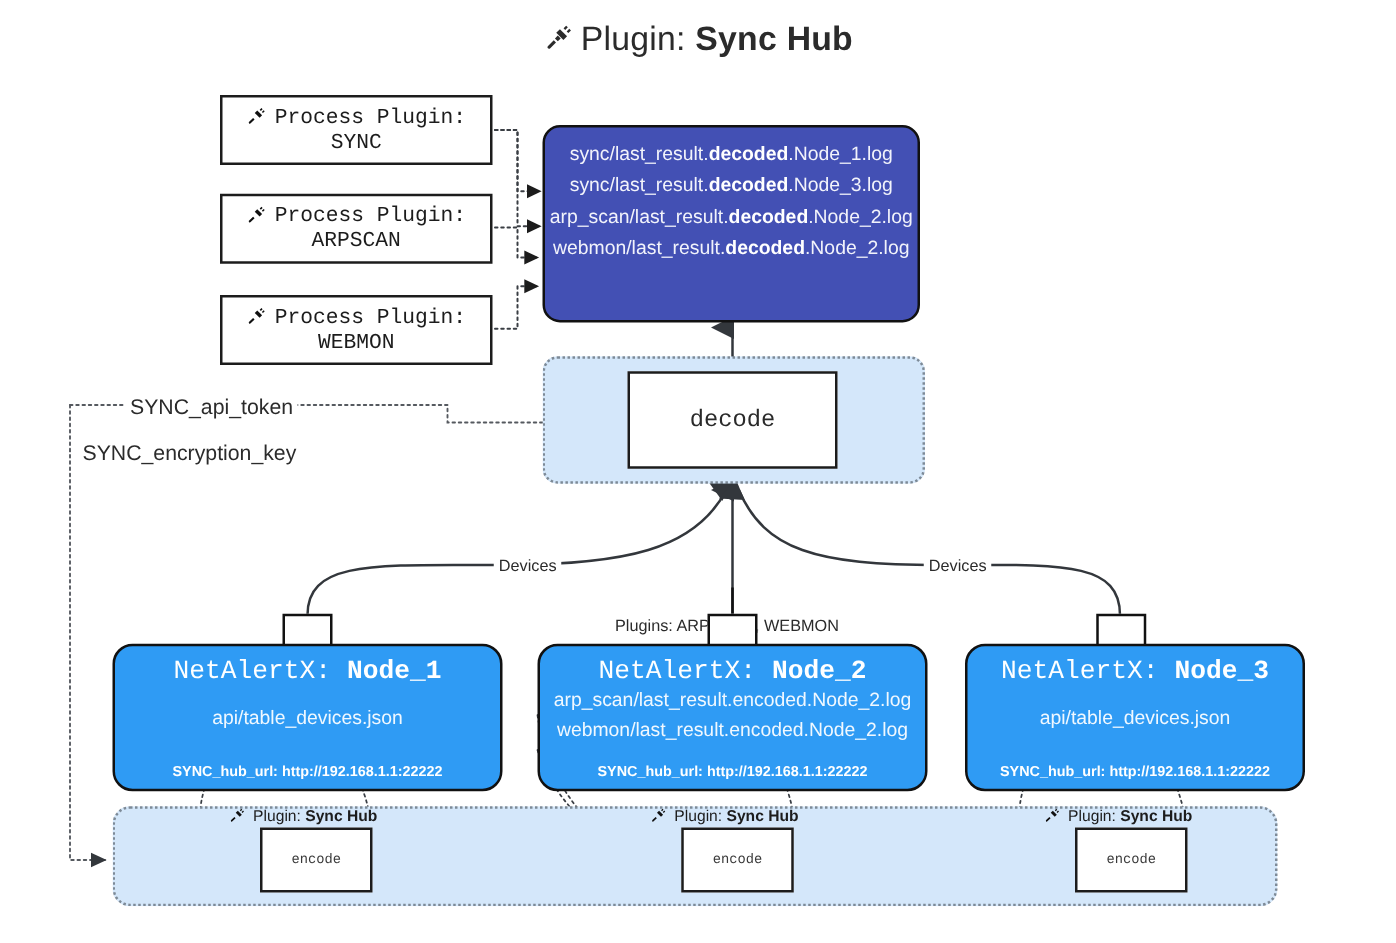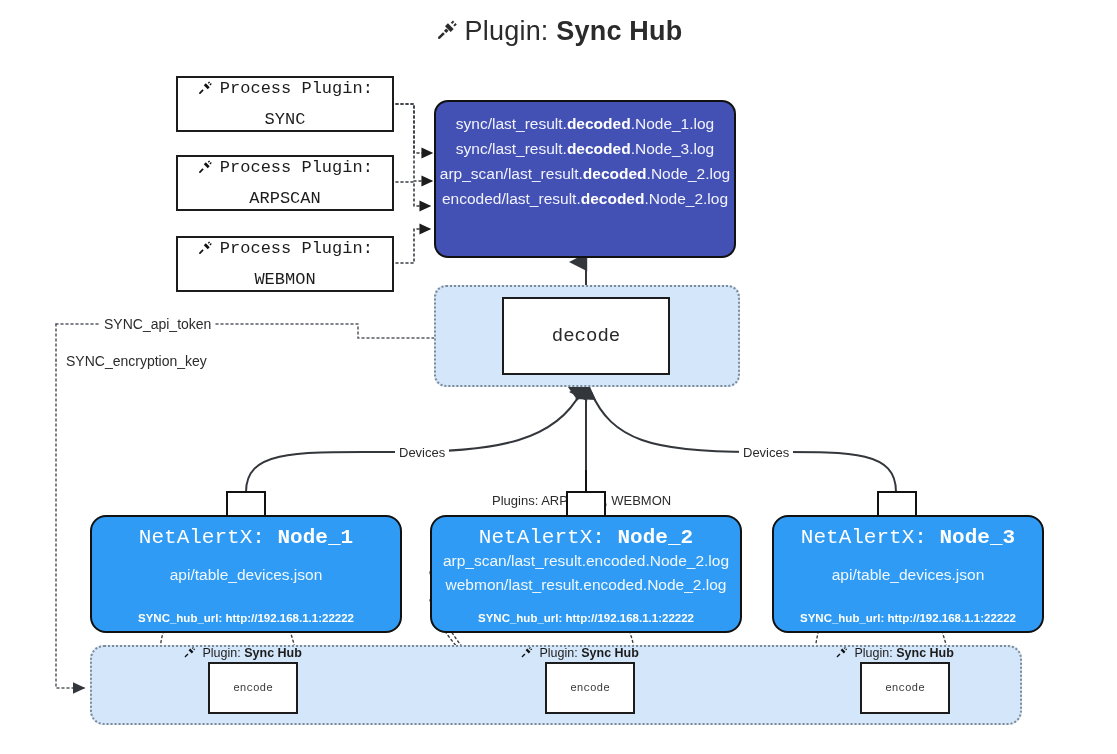--- a/index.html
+++ b/index.html
@@ -22,21 +22,21 @@
   }
   #title .plug{font-size:25px;vertical-align:-2px;margin-right:5px;display:inline-block;}
   #title .strong{font-weight:bold;}
 
   
   .pbox{
     width:218px;height:56px;
     border:2px solid #1c1c1c;background:#ffffff;
     font-family:"Liberation Mono","DejaVu Sans Mono",monospace;
     font-size:17px;color:#1c1c1c;line-height:1.15;
-    display:flex;flex-direction:column;align-items:center;justify-content:space-between;
+    display:flex;flex-direction:column;align-items:center;justify-content:center;
   }
   .pbox .l1{display:block;white-space:nowrap;}
   .pbox .l1 .plug{font-family:"Liberation Sans",sans-serif;margin-right:1px;}
   .pbox .l2{display:block;}
 
   
   #hub{
     left:434px;top:100px;width:302px;height:158px;
     background:#4350b4;border:2px solid #111;border-radius:14px;
     color:#ffffff;
@@ -63,21 +63,21 @@
   #decode{
     left:502px;top:297px;width:168px;height:78px;
     background:#ffffff;border:2px solid #1c1c1c;
     display:flex;align-items:center;justify-content:center;
     font-family:"Liberation Mono","DejaVu Sans Mono",monospace;
     font-size:19px;color:#2a2a2a;
   }
 
   
   .keylabel{
-    font-size:14px;color:#2b2b2b;background:#ffffff;
+    font-size:17px;color:#2b2b2b;background:#ffffff;
     padding:0 4px;white-space:nowrap;
   }
   #k-token{left:100px;top:316px;}
   #k-enc{left:62px;top:353px;}
 
   
   .edgelabel{
     font-size:13px;color:#2b2b2b;background:#ffffff;
     padding:0 4px;white-space:nowrap;
   }
@@ -268,21 +268,21 @@
           </svg>
       </span><span>Process Plugin:</span>
     </span>
     <span class="l2">WEBMON</span>
   </div>
 
   <div class="node" id="hub">
     <div class="row"><span>sync/last_result.</span><b>decoded</b><span>.Node_1.log</span></div>
     <div class="row"><span>sync/last_result.</span><b>decoded</b><span>.Node_3.log</span></div>
     <div class="row"><span>arp_scan/last_result.</span><b>decoded</b><span>.Node_2.log</span></div>
-    <div class="row"><span>encoded/last_result.</span><b>decoded</b><span>.Node_2.log</span></div>
+    <div class="row"><span>webmon/last_result.</span><b>decoded</b><span>.Node_2.log</span></div>
   </div>
 
   <div class="node" id="decodewrap"></div>
   <div class="node" id="decode">decode</div>
 
   <div class="node keylabel" id="k-token">SYNC_api_token</div>
   <div class="node keylabel" id="k-enc">SYNC_encryption_key</div>
 
   <div class="node edgelabel" id="l-dev1">Devices</div>
   <div class="node edgelabel" id="l-dev2">Devices</div>

